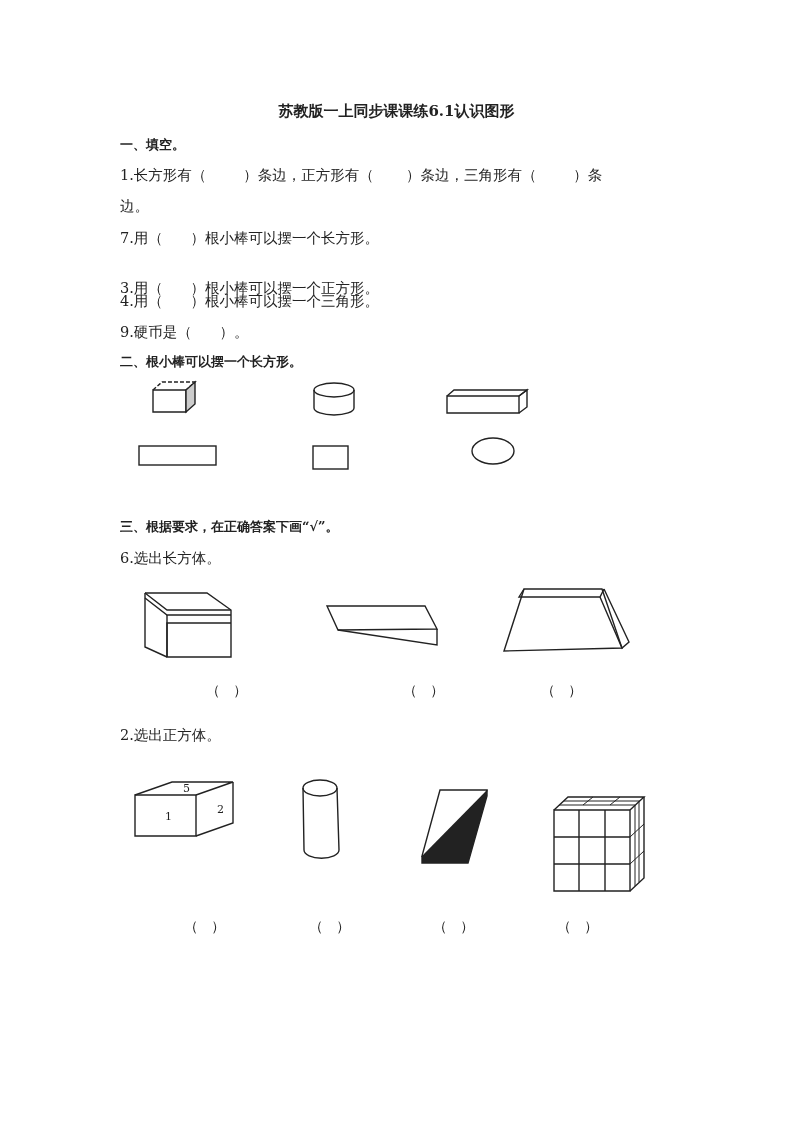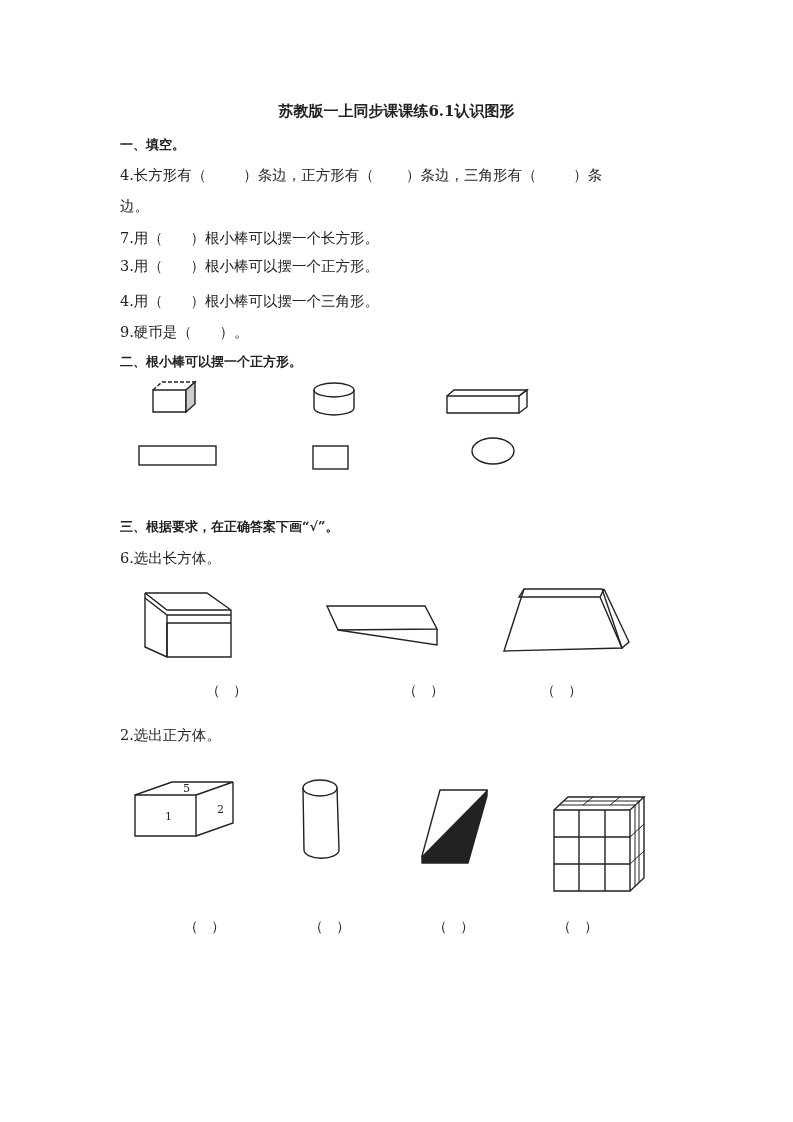--- a/index.html
+++ b/index.html
@@ -13,28 +13,28 @@
   svg { position:absolute; overflow:visible; }
   svg * { fill:none; stroke:#222; stroke-width:1.4; }
   svg text { stroke:none; fill:#222; font-size:11px; font-family:"DejaVu Serif", serif; }
 </style>
 </head>
 <body>
 
 <div class="abs title">苏教版一上同步课课练6.1认识图形</div>
 
 <div class="abs h" style="top:136px">一、填空。</div>
-<div class="abs line" style="top:166px">4.长方形有（        ）条边，正方形有（       ）条边，三角形有（        ）条</div>
+<div class="abs line" style="top:166px">1.长方形有（        ）条边，正方形有（       ）条边，三角形有（        ）条</div>
 <div class="abs line" style="top:197px">边。</div>
 <div class="abs line" style="top:229px">7.用（      ）根小棒可以摆一个长方形。</div>
-<div class="abs line" style="top:257px">3.用（      ）根小棒可以摆一个正方形。</div>
+<div class="abs line" style="top:279px">3.用（      ）根小棒可以摆一个正方形。</div>
 <div class="abs line" style="top:292px">4.用（      ）根小棒可以摆一个三角形。</div>
 <div class="abs line" style="top:323px">9.硬币是（      ）。</div>
 
-<div class="abs h" style="top:353px">二、根小棒可以摆一个正方形。</div>
+<div class="abs h" style="top:353px">二、根小棒可以摆一个长方形。</div>
 
 <svg style="left:150px;top:380px" width="60" height="40">
   <path d="M3,10 L36,10 L36,32 L3,32 Z"></path>
   <path d="M3,10 L12,2 L45,2 L36,10" stroke-dasharray="4,2"></path>
   <path d="M36,10 L45,2 L45,24 L36,32 Z" style="fill:#ccc"></path>
 </svg>
 <svg style="left:312px;top:380px" width="50" height="40">
   <ellipse cx="22" cy="10" rx="20" ry="7"></ellipse>
   <path d="M2,10 L2,28 A20,7 0 0 0 42,28 L42,10"></path>
 </svg>

